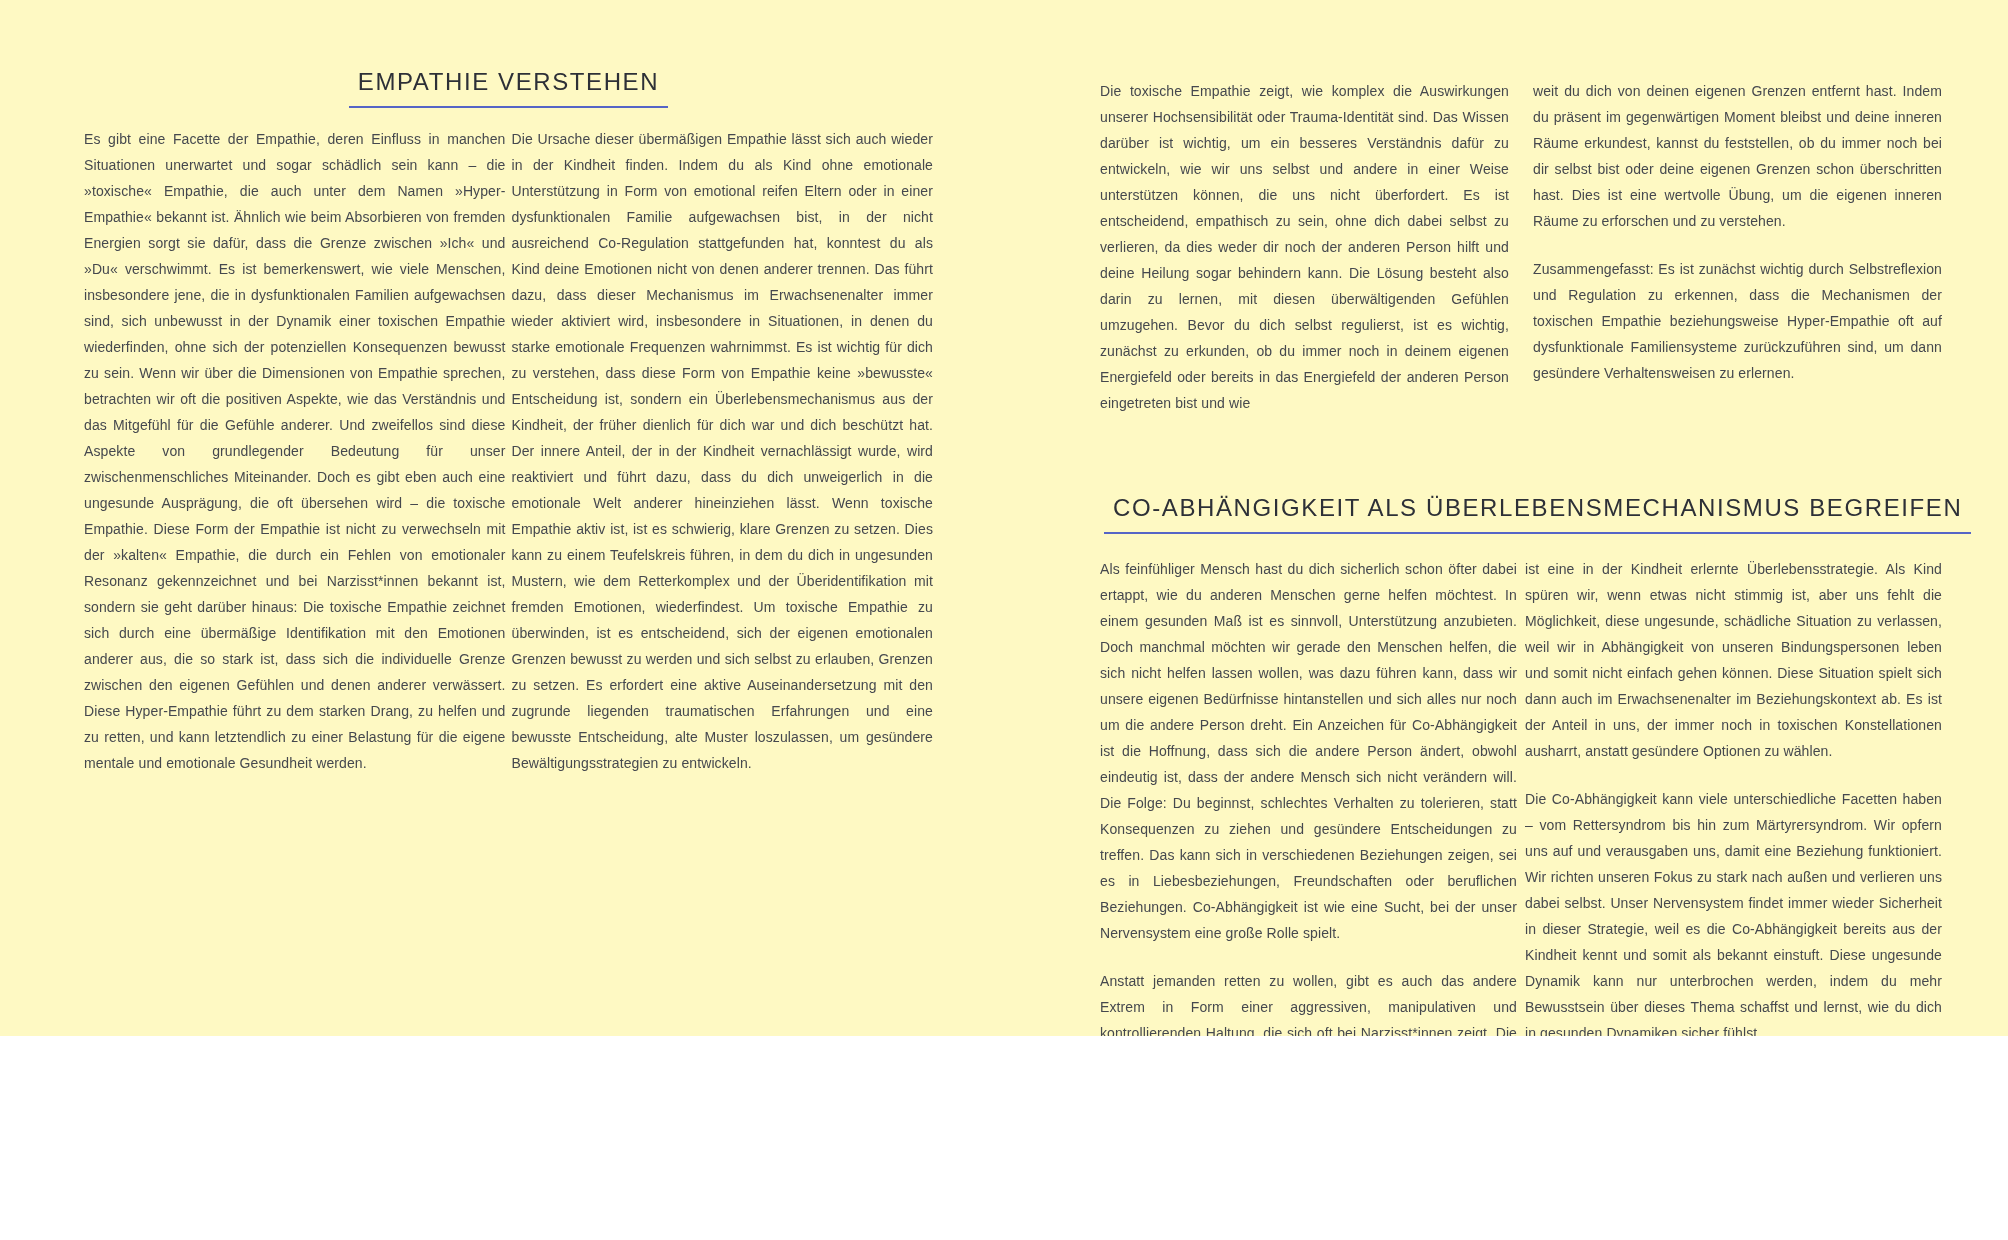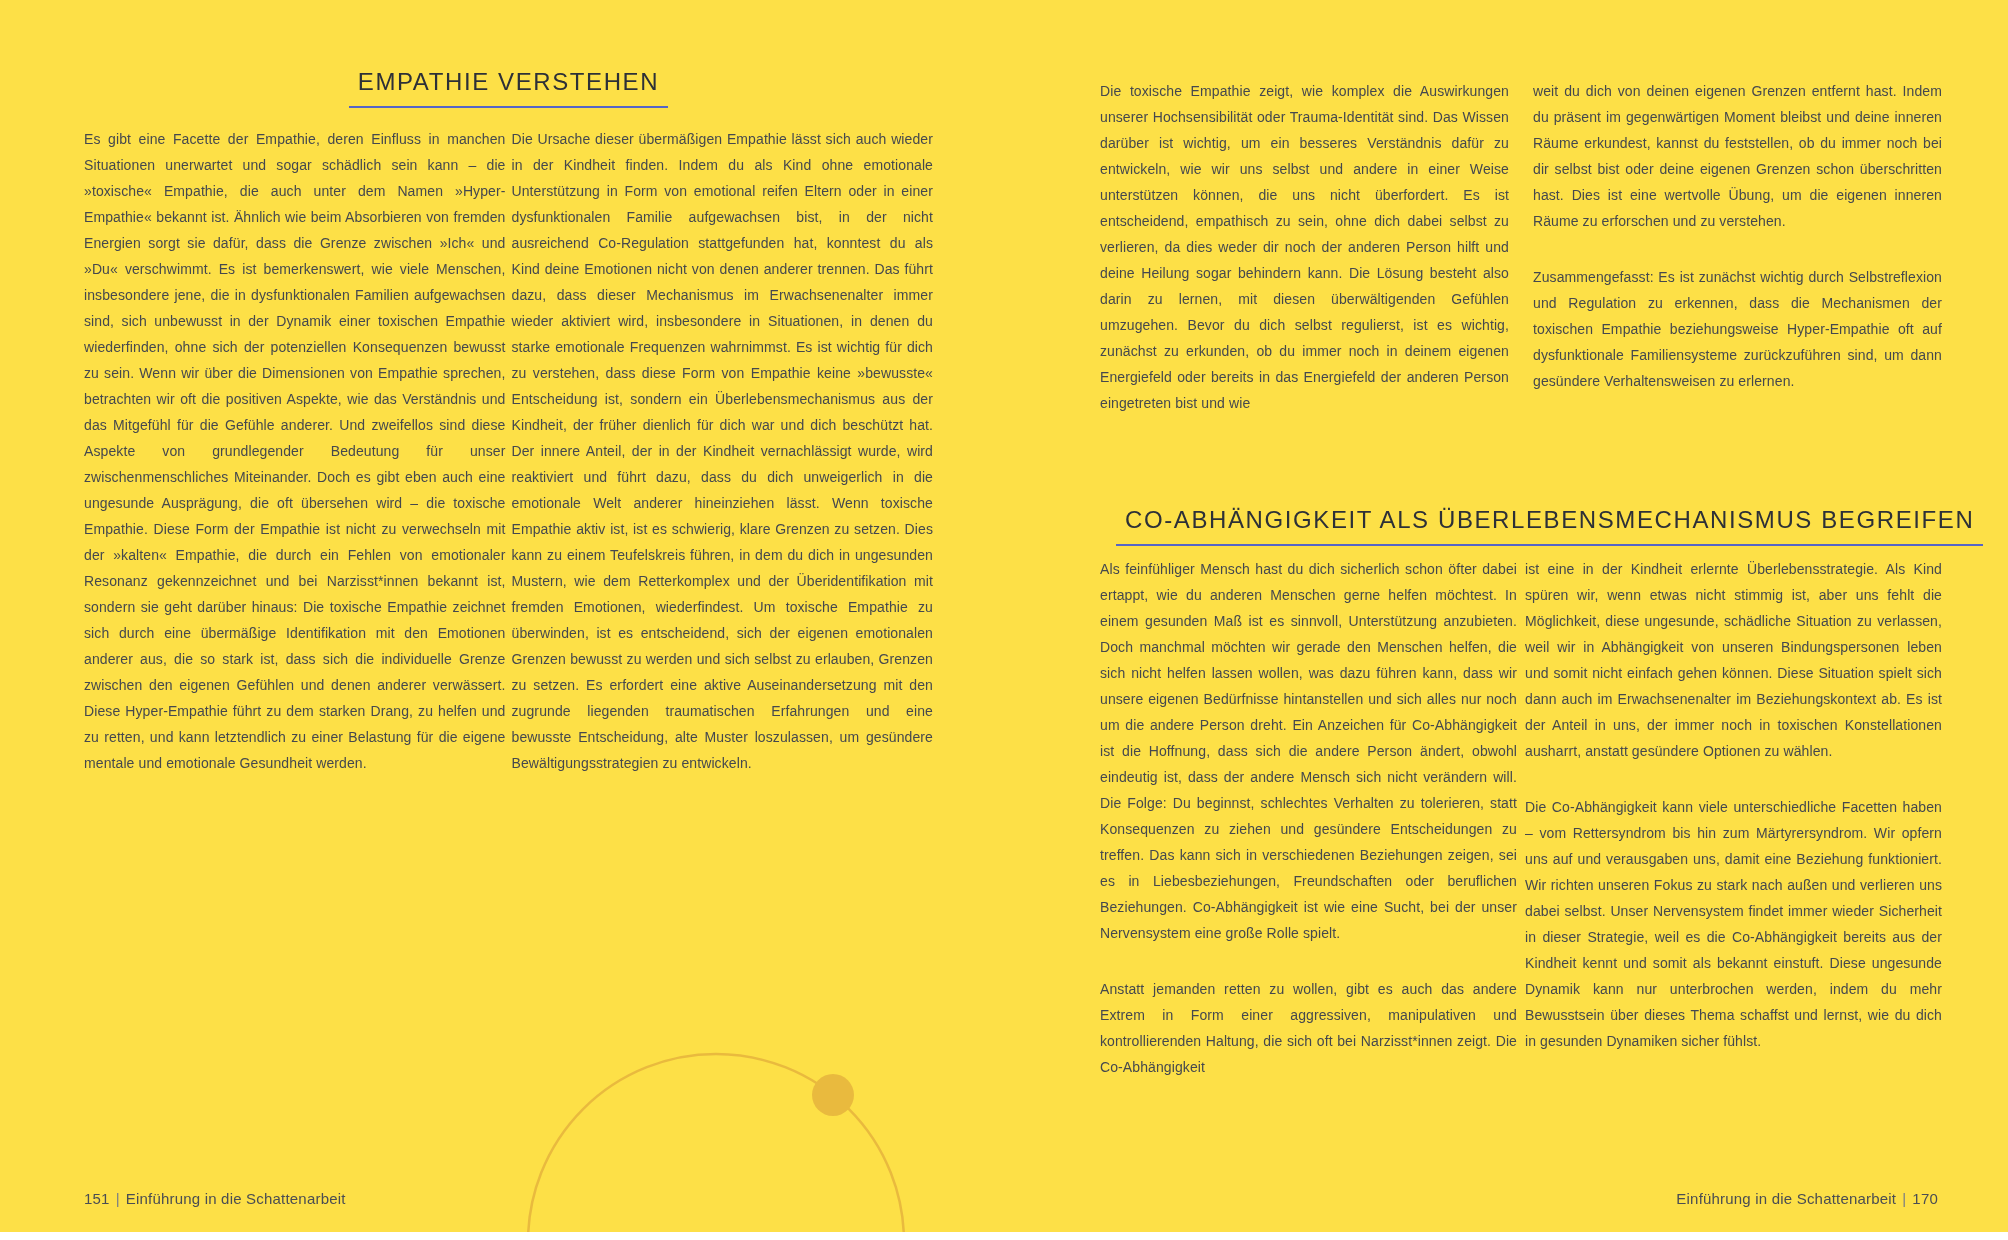--- a/index.html
+++ b/index.html
@@ -7,21 +7,21 @@
     --gold:#e9ba3e;
     --text:#45484e;
     --heading:#2d3037;
   }
   *{box-sizing:border-box;}
   html,body{margin:0;padding:0;}
   body{
     width:2008px;height:1240px;background:#ffffff;
     font-family:"Liberation Sans",sans-serif;color:var(--text);
   }
-  .spread{position:relative;width:2008px;height:1232px;overflow:hidden;background:#fde047;}
+  .spread{position:relative;width:2008px;height:1036px;overflow:hidden;background:#fef9c3;}
   .page{position:absolute;top:0;width:1004px;height:1240px;}
   .page-left{left:0;}
   .page-right{left:1004px;}
 
   .title-wrap{position:absolute;text-align:center;}
   .left-title{left:84px;top:68px;width:849px;}
   .right-title{left:96px;top:490px;width:842px;}
   .title-text{
     display:inline-block;font-size:24px;font-weight:400;letter-spacing:1.6px;
     color:var(--heading);padding:0 9px 10px 9px;border-bottom:2px solid var(--accent);
@@ -31,21 +31,21 @@
   .cols{position:absolute;display:flex;}
   .left-cols{left:84px;top:126px;width:849px;gap:6px;}
   .right-top-cols{left:96px;top:78px;width:842px;gap:24px;}
   .right-bottom-cols{left:96px;top:556px;width:842px;gap:8px;}
   .col{flex:1 1 0;min-width:0;}
   .col p{
     margin:0;font-size:14px;line-height:26px;font-weight:300;
     text-align:justify;letter-spacing:0.1px;color:var(--text);
     hyphens:auto;-webkit-hyphens:auto;
   }
-  .col p + p{margin-top:30px;}
+  .col p + p{margin-top:22px;}
 
   .footer{position:absolute;bottom:33px;font-size:15px;letter-spacing:0.2px;color:#4a4d53;}
   .footer-left{left:84px;}
   .footer-right{right:70px;text-align:right;}
   .footer .divider{margin:0 6px;color:#7a7d84;}
 
   .ornament{position:absolute;left:0;top:0;pointer-events:none;}
   .orbit{fill:none;stroke:var(--gold);stroke-width:2.5px;}
   .orbit-dot{fill:var(--gold);stroke:none;}
 </style>
@@ -86,21 +86,21 @@
       <div class="col">
         <p>Die toxische Empathie zeigt, wie komplex die Auswirkungen unserer Hochsensibilität oder Trauma-Identität sind. Das Wissen darüber ist wichtig, um ein besseres Verständnis dafür zu entwickeln, wie wir uns selbst und andere in einer Weise unterstützen können, die uns nicht überfordert. Es ist entscheidend, empathisch zu sein, ohne dich dabei selbst zu verlieren, da dies weder dir noch der anderen Person hilft und deine Heilung sogar behindern kann. Die Lösung besteht also darin zu lernen, mit diesen überwältigenden Gefühlen umzugehen. Bevor du dich selbst regulierst, ist es wichtig, zunächst zu erkunden, ob du immer noch in deinem eigenen Energiefeld oder bereits in das Energiefeld der anderen Person eingetreten bist und wie</p>
       </div>
       <div class="col">
         <p>weit du dich von deinen eigenen Grenzen entfernt hast. Indem du präsent im gegenwärtigen Moment bleibst und deine inneren Räume erkundest, kannst du feststellen, ob du immer noch bei dir selbst bist oder deine eigenen Grenzen schon überschritten hast. Dies ist eine wertvolle Übung, um die eigenen inneren Räume zu erforschen und zu verstehen.</p>
         <p>Zusammengefasst: Es ist zunächst wichtig durch Selbstreflexion und Regulation zu erkennen, dass die Mechanismen der toxischen Empathie beziehungsweise Hyper-Empathie oft auf dysfunktionale Familiensysteme zurückzuführen sind, um dann gesündere Verhaltensweisen zu erlernen.</p>
       </div>
     </div>
 
     <div class="title-wrap right-title">
-      <h2 class="title-text" style="margin:16px;">CO-ABHÄNGIGKEIT ALS ÜBERLEBENSMECHANISMUS BEGREIFEN</h2>
+      <h2 class="title-text" style="margin:4px;">CO-ABHÄNGIGKEIT ALS ÜBERLEBENSMECHANISMUS BEGREIFEN</h2>
     </div>
 
     <div class="cols right-bottom-cols">
       <div class="col">
         <p>Als feinfühliger Mensch hast du dich sicherlich schon öfter dabei ertappt, wie du anderen Menschen gerne helfen möchtest. In einem gesunden Maß ist es sinnvoll, Unterstützung anzubieten. Doch manchmal möchten wir gerade den Menschen helfen, die sich nicht helfen lassen wollen, was dazu führen kann, dass wir unsere eigenen Bedürfnisse hintanstellen und sich alles nur noch um die andere Person dreht. Ein Anzeichen für Co-Abhängigkeit ist die Hoffnung, dass sich die andere Person ändert, obwohl eindeutig ist, dass der andere Mensch sich nicht verändern will. Die Folge: Du beginnst, schlechtes Verhalten zu tolerieren, statt Konsequenzen zu ziehen und gesündere Entscheidungen zu treffen. Das kann sich in verschiedenen Beziehungen zeigen, sei es in Liebesbeziehungen, Freundschaften oder beruflichen Beziehungen. Co-Abhängigkeit ist wie eine Sucht, bei der unser Nervensystem eine große Rolle spielt.</p>
         <p>Anstatt jemanden retten zu wollen, gibt es auch das andere Extrem in Form einer aggressiven, manipulativen und kontrollierenden Haltung, die sich oft bei Narzisst*innen zeigt. Die Co-Abhängigkeit</p>
       </div>
       <div class="col">
         <p>ist eine in der Kindheit erlernte Überlebensstrategie. Als Kind spüren wir, wenn etwas nicht stimmig ist, aber uns fehlt die Möglichkeit, diese ungesunde, schädliche Situation zu verlassen, weil wir in Abhängigkeit von unseren Bindungspersonen leben und somit nicht einfach gehen können. Diese Situation spielt sich dann auch im Erwachsenenalter im Beziehungskontext ab. Es ist der Anteil in uns, der immer noch in toxischen Konstellationen ausharrt, anstatt gesündere Optionen zu wählen.</p>
         <p>Die Co-Abhängigkeit kann viele unterschiedliche Facetten haben – vom Rettersyndrom bis hin zum Märtyrersyndrom. Wir opfern uns auf und verausgaben uns, damit eine Beziehung funktioniert. Wir richten unseren Fokus zu stark nach außen und verlieren uns dabei selbst. Unser Nervensystem findet immer wieder Sicherheit in dieser Strategie, weil es die Co-Abhängigkeit bereits aus der Kindheit kennt und somit als bekannt einstuft. Diese ungesunde Dynamik kann nur unterbrochen werden, indem du mehr Bewusstsein über dieses Thema schaffst und lernst, wie du dich in gesunden Dynamiken sicher fühlst.</p>

